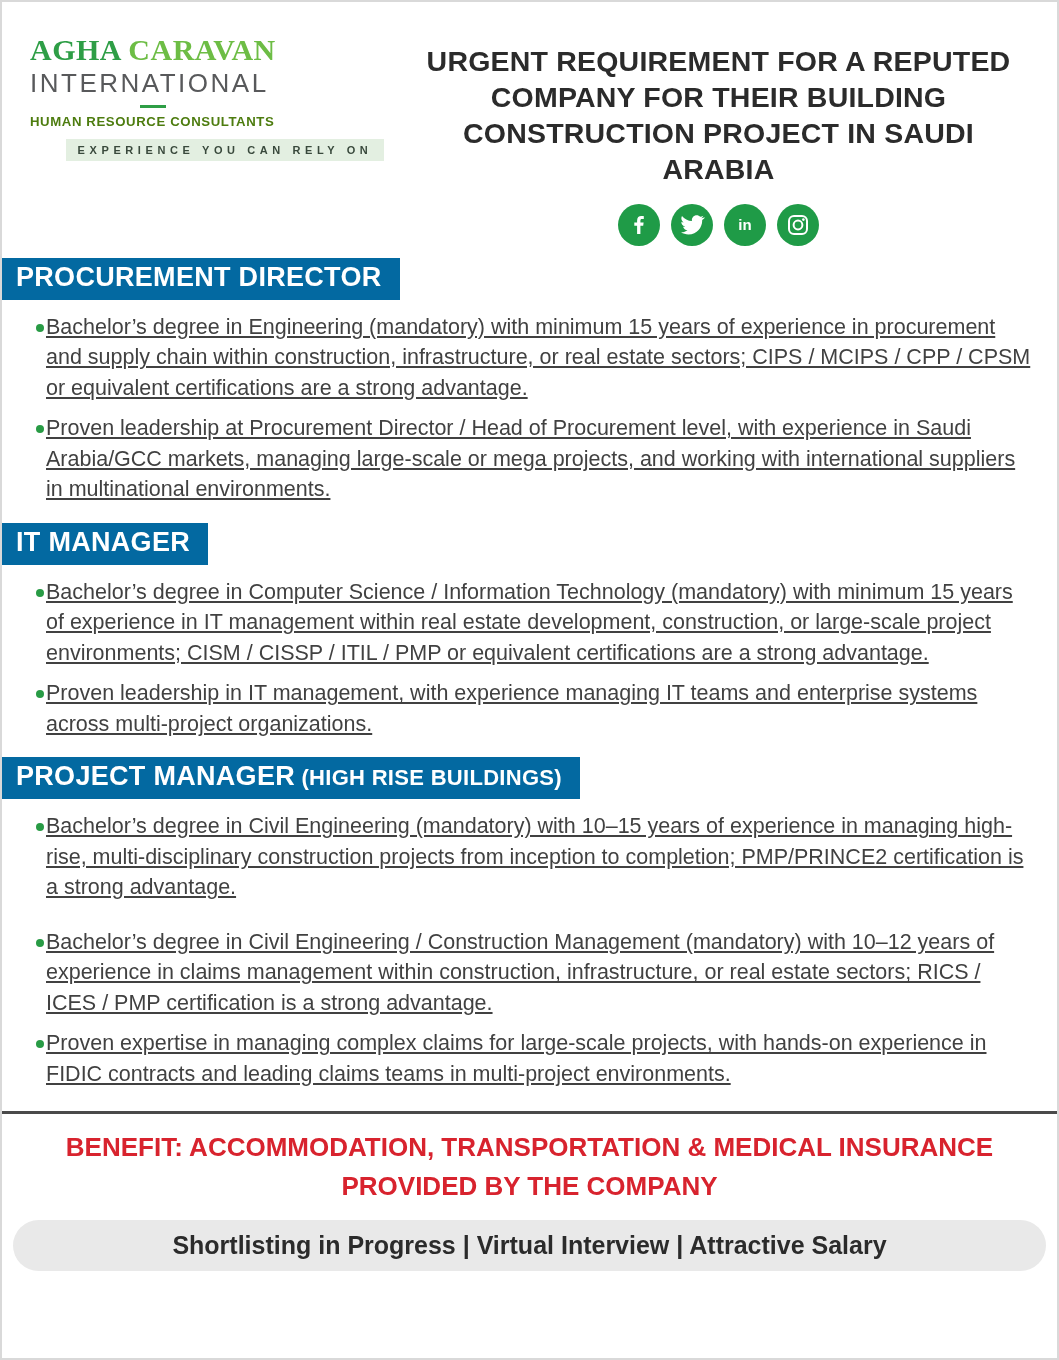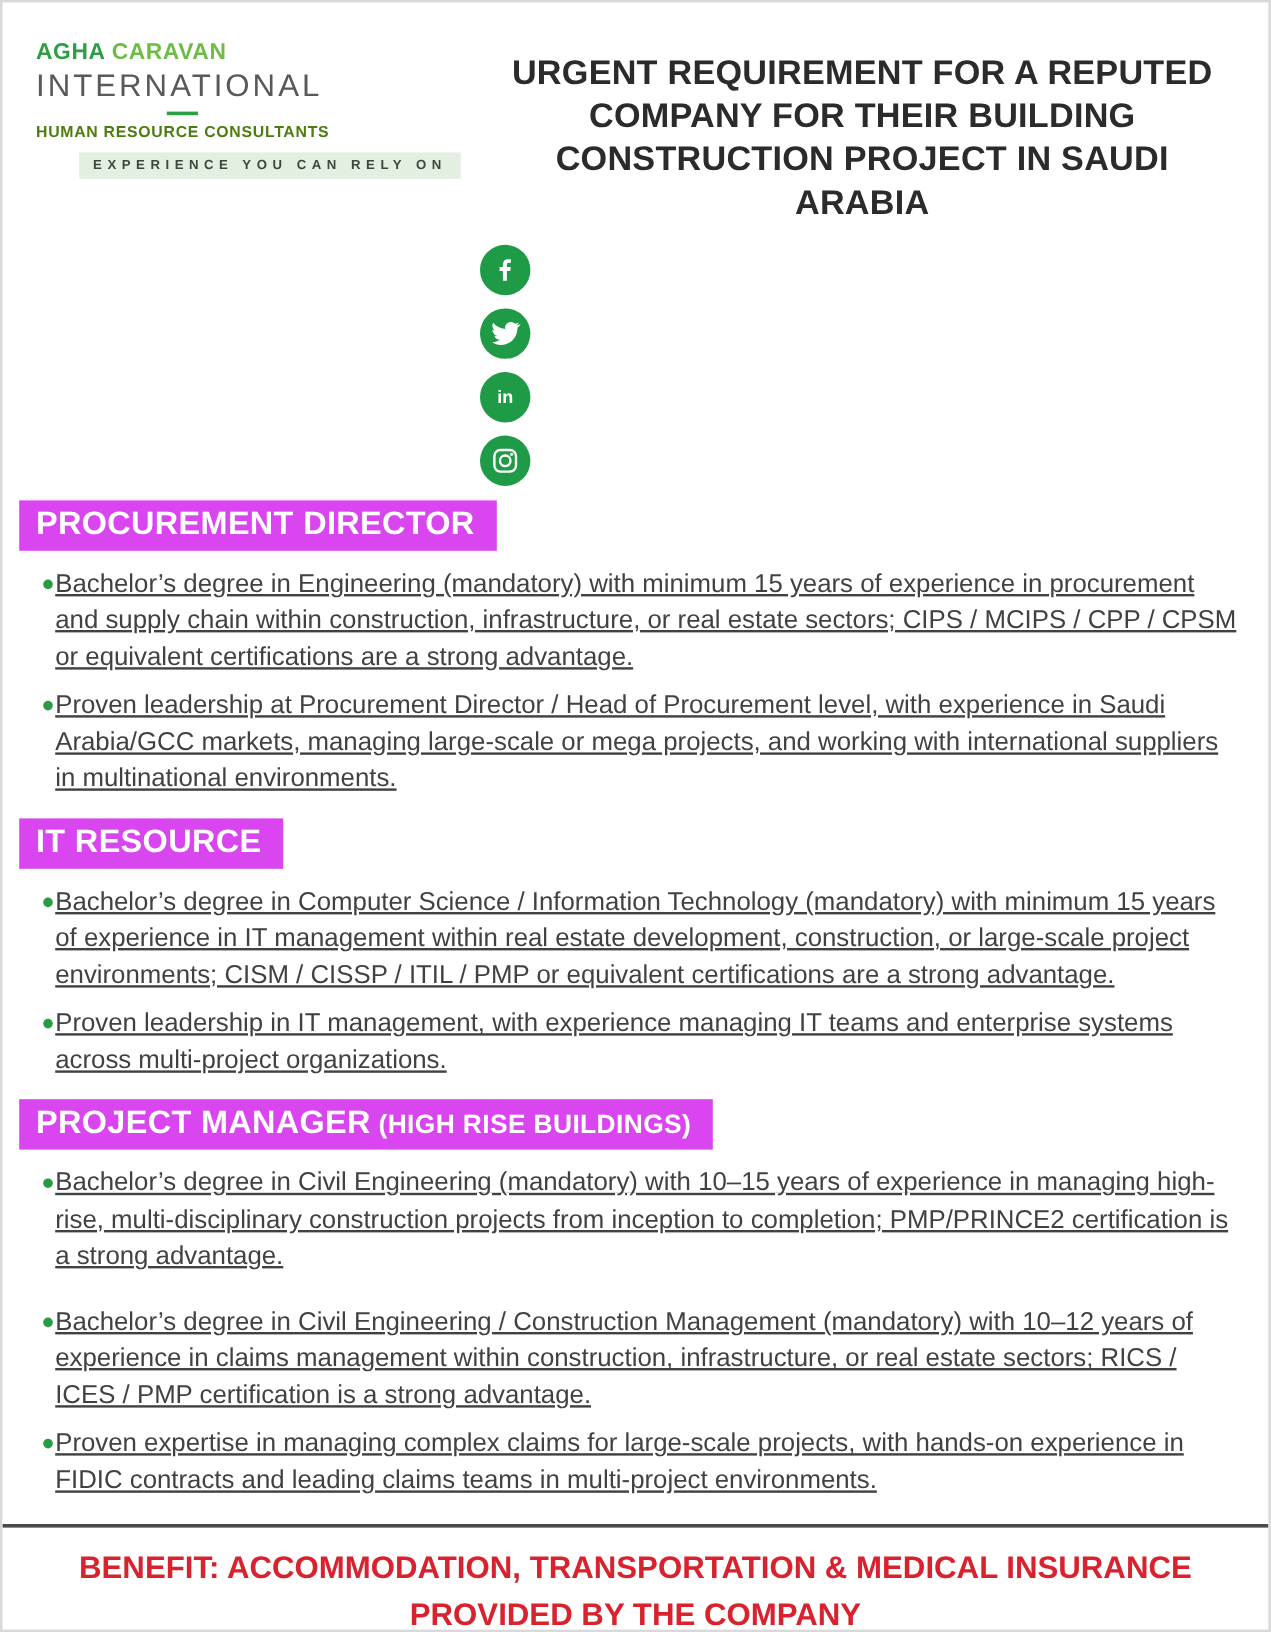--- a/index.html
+++ b/index.html
@@ -13,47 +13,47 @@
     overflow:hidden;
     display:flex; flex-direction:column;
     position:relative;
   }
   
   .header { display:flex; padding:20px 14px 0 28px; }
   .logo-block { width:330px; flex-shrink:0; }
   .logo-top { display:flex; gap:8px; align-items:flex-start; }
   .logo-triangle { width:112px; height:110px; position:relative; flex-shrink:0; }
   .logo-text { padding-top:12px; }
-  .logo-name { font-size:19px; font-weight:800; letter-spacing:0.5px; line-height:1.05; }
+  .logo-name { font-size:30px; font-weight:800; letter-spacing:0.5px; line-height:1.05;font-family:Liberation Serif, serif; }
   .logo-name .p1 { color:#2e9e46; }
   .logo-name .p2 { color:#6dbd45; }
   .logo-intl { font-size:26px; font-weight:400; color:#58595b; letter-spacing:2.5px; margin-top:2px; }
   .logo-dash { width:26px; height:3px; background:#2e9e46; margin:6px auto 6px; }
   .logo-sub { font-size:13.2px; font-weight:700; color:#4d7c0f; letter-spacing:0.6px; }
   .logo-tagline {
     margin-top:10px; background:#e3efe1; color:#39493c;
     font-size:11px; font-weight:700; letter-spacing:4.6px;
     text-align:center; padding:5px 2px; width:318px;margin-left:36px;
   }
   .title-wrap { flex:1; text-align:center; padding:6px 6px 0 40px; }
   .main-title {
     font-size:28.5px; font-weight:800; color:#2b2b2b;
     line-height:1.26; max-width:620px; margin:16px auto;
     letter-spacing:0.2px;
   }
-  .social-row { display:flex; justify-content:center; gap:11px; margin-top:12px;flex-direction:column; }
+  .social-row { display:flex; justify-content:center; gap:11px; margin-top:12px; }
   .social { width:42px; height:42px; border-radius:50%; background:#1f9b47;
     display:flex; align-items:center; justify-content:center; cursor:pointer; }
   .social svg { display:block; }
   
   .jobs { padding-top:6px; }
   .bar {
-    display:inline-block; background:#d946ef; color:#fff;
+    display:inline-block; background:#0369a1; color:#fff;
     font-weight:800; font-size:27px; letter-spacing:0.3px;
-    padding:4px 18px 7px 14px; margin-top:6px;margin-left:14px;
+    padding:4px 18px 7px 14px; margin-top:6px;
   }
   .bar .suffix { font-size:22px; font-weight:800; }
   .job ul { list-style:none; padding:4px 26px 2px 34px; }
   .job li { display:flex; gap:2px; margin:8px 0 10px; font-size:21.5px; line-height:1.42; color:#414141;text-decoration:underline; }
   .dot { width:8px; height:8px; border-radius:50%; background:#289b45; margin-top:12px; flex-shrink:0; }
   
   .divider { border-top:3px solid #4a4a4a; margin-top:10px; }
   .benefit {
     text-align:center; color:#d8232e; font-weight:800;
     font-size:26px; line-height:1.5; margin:14px auto 14px; max-width:1035px;
@@ -121,21 +121,21 @@
             <span>Bachelor’s degree in Engineering (mandatory) with minimum 15 years of experience in procurement and supply chain within construction, infrastructure, or real estate sectors; CIPS / MCIPS / CPP / CPSM or equivalent certifications are a strong advantage.</span>
           </li>
         <li>
             <span class="dot"></span>
             <span>Proven leadership at Procurement Director / Head of Procurement level, with experience in Saudi Arabia/GCC markets, managing large-scale or mega projects, and working with international suppliers in multinational environments.</span>
           </li>
       </ul>
     </section>
 
     <section class="job">
-      <div class="bar"><span>IT RESOURCE</span><span class="suffix"></span></div>
+      <div class="bar"><span>IT MANAGER</span><span class="suffix"></span></div>
       <ul>
         <li>
             <span class="dot"></span>
             <span>Bachelor’s degree in Computer Science / Information Technology (mandatory) with minimum 15 years of experience in IT management within real estate development, construction, or large-scale project environments; CISM / CISSP / ITIL / PMP or equivalent certifications are a strong advantage.</span>
           </li>
         <li>
             <span class="dot"></span>
             <span>Proven leadership in IT management, with experience managing IT teams and enterprise systems across multi-project organizations.</span>
           </li>
       </ul>

